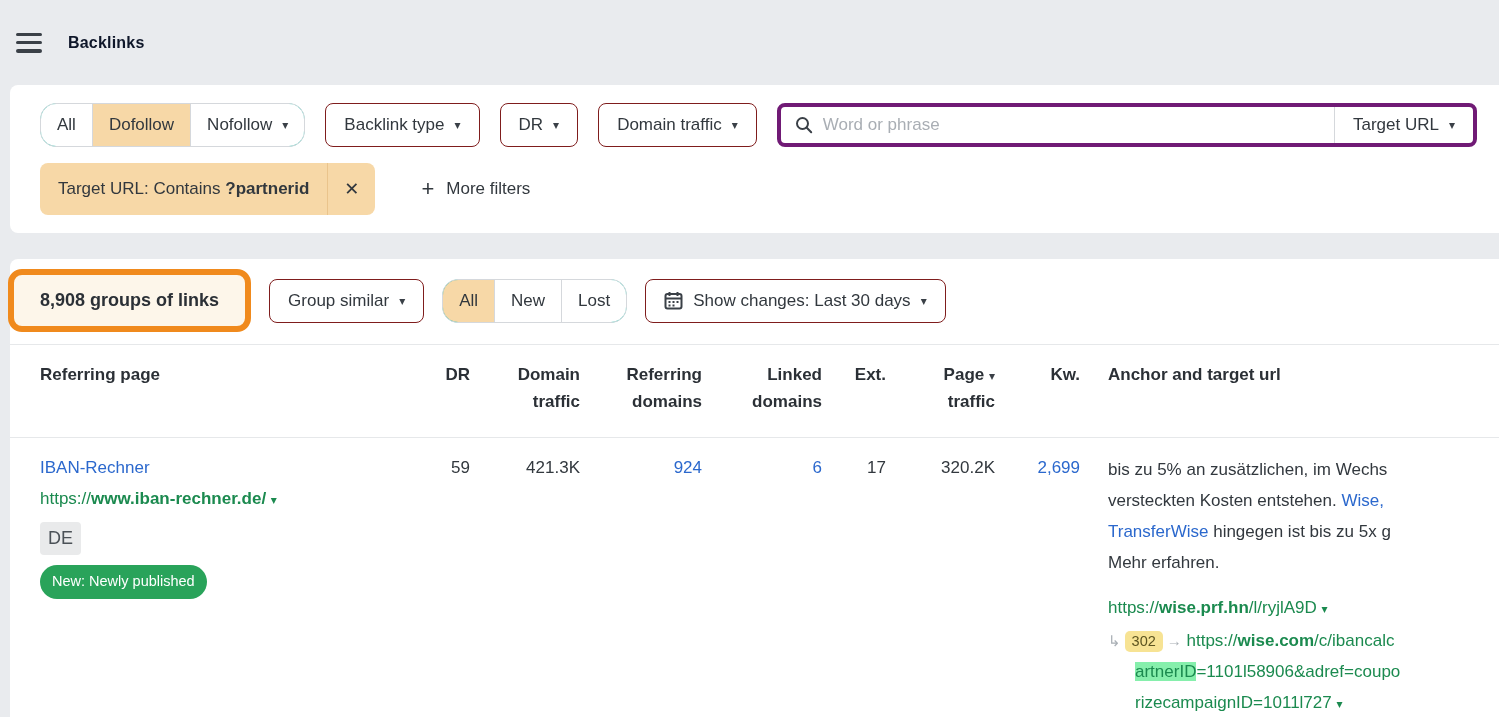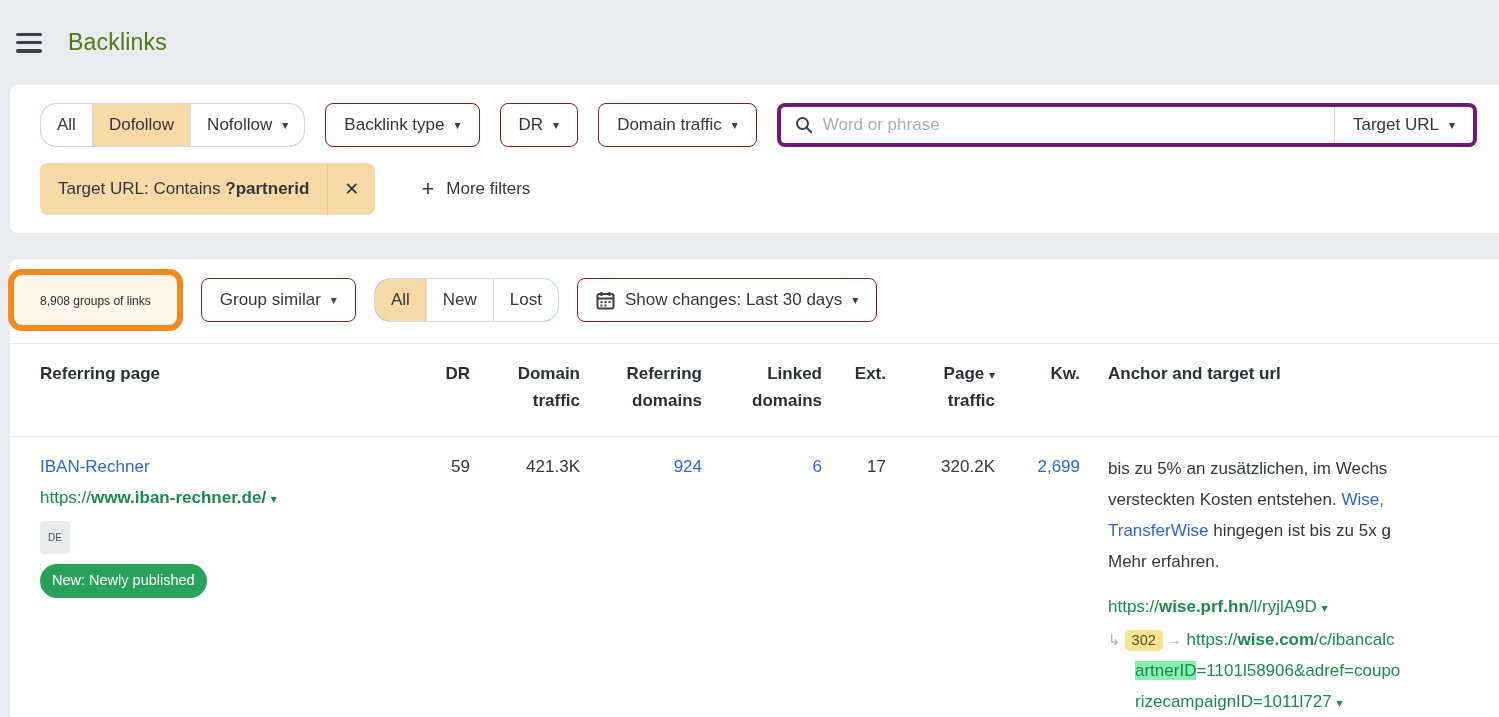--- a/index.html
+++ b/index.html
@@ -8,21 +8,21 @@
     background: #e9ebee;
     font-family: "Liberation Sans", "DejaVu Sans", sans-serif;
     font-size: 17px;
     color: #32383e;
   }
 
   
   .topbar { height: 85px; display: flex; align-items: center; padding-left: 16px; gap: 26px; }
   .hamburger { width: 26px; height: 20px; display: flex; flex-direction: column; justify-content: space-between; cursor: pointer; }
   .hamburger span { display: block; height: 3.5px; background: #3a4047; border-radius: 2px; }
-  .page-title { font-size: 23px; font-weight: 400; color: #4d7c0f; letter-spacing: .2px; }
+  .page-title { font-size: 16px; font-weight: 700; color: #0f172a; letter-spacing: .2px; }
 
   
   .panel { background: #fff; margin-left: 10px; border-radius: 8px 0 0 8px; }
   .filters-panel { padding: 18px 0 18px 30px; }
   .results-panel { margin-top: 26px; padding: 10px 0 0 30px; min-height: 470px; }
 
   
   .frow { display: flex; align-items: center; gap: 20px; }
   .frow + .frow { margin-top: 16px; }
   .btn {
@@ -66,42 +66,42 @@
   .more-filters { display: inline-flex; align-items: center; gap: 12px; margin-left: 26px;
     background: none; border: none; font-size: 17px; color: #32383e; cursor: pointer; font-family: inherit; }
   .plus-icon { font-size: 22px; font-weight: 400; line-height: 1; color: #32383e; }
 
   
   .toolbar { display: flex; align-items: center; gap: 18px; }
   .annotation {
     margin-left: -32px; border: 6px solid #f08a1d; border-radius: 14px; background: #fdf6ea;
     padding: 15px 26px; display: inline-block;
   }
-  .count-text { font-size: 12px; font-weight: 400; color: #2b3036; white-space: nowrap; }
+  .count-text { font-size: 18px; font-weight: 700; color: #2b3036; white-space: nowrap; }
 
   .hdivider { height: 1px; background: #e6e8ea; margin-left: -30px; }
   .toolbar-wrap { padding: 0 0 12px 0; }
 
   
   .grid { display: grid; grid-template-columns: 380px 50px 110px 122px 120px 64px 109px 85px 1fr; }
   .thead { padding: 16px 0 22px 0; }
   .thead .cell { font-weight: 700; font-size: 17px; line-height: 27px; color: #2b3036; }
   .cell.num { text-align: right; }
   .cell.anchor-col { padding-left: 28px; }
   .trow { padding: 16px 0 20px 0; }
   .trow .cell { font-size: 17px; line-height: 27px; }
 
   a, .link { color: #2b68cd; text-decoration: none; cursor: pointer; }
   .green { color: #1b8a4f; }
   .green b { font-weight: 700; }
   .gcaret { font-size: 12px; color: #1b8a4f; }
 
   .ref-title { display: inline-block; font-size: 17px; margin-bottom: 4px; }
   .ref-url { white-space: nowrap; margin-bottom: 8px; }
-  .lang-badge { display: inline-block; background: #e9eaeb; color: #4b5157; font-size: 10px;
+  .lang-badge { display: inline-block; background: #e9eaeb; color: #4b5157; font-size: 18px;
     padding: 3px 8px; border-radius: 4px; margin-bottom: 10px; }
   .status-pill { display: inline-block; background: #29a35a; color: #fff; font-size: 14.5px;
     padding: 3px 12px 4px; border-radius: 99px; white-space: nowrap; }
 
   .anchor-block { line-height: 31px; }
   .target-block { margin-top: 14px; line-height: 31px; white-space: nowrap; overflow: hidden; }
   .redirect-line { white-space: nowrap; }
   .gray-arrow { color: #a9afb5; font-size: 15px; }
   .code-badge { display: inline-block; background: #f7e394; color: #5c5420; font-size: 14.5px;
     line-height: 21px; padding: 0 7px; border-radius: 5px; margin: 0 4px; }

